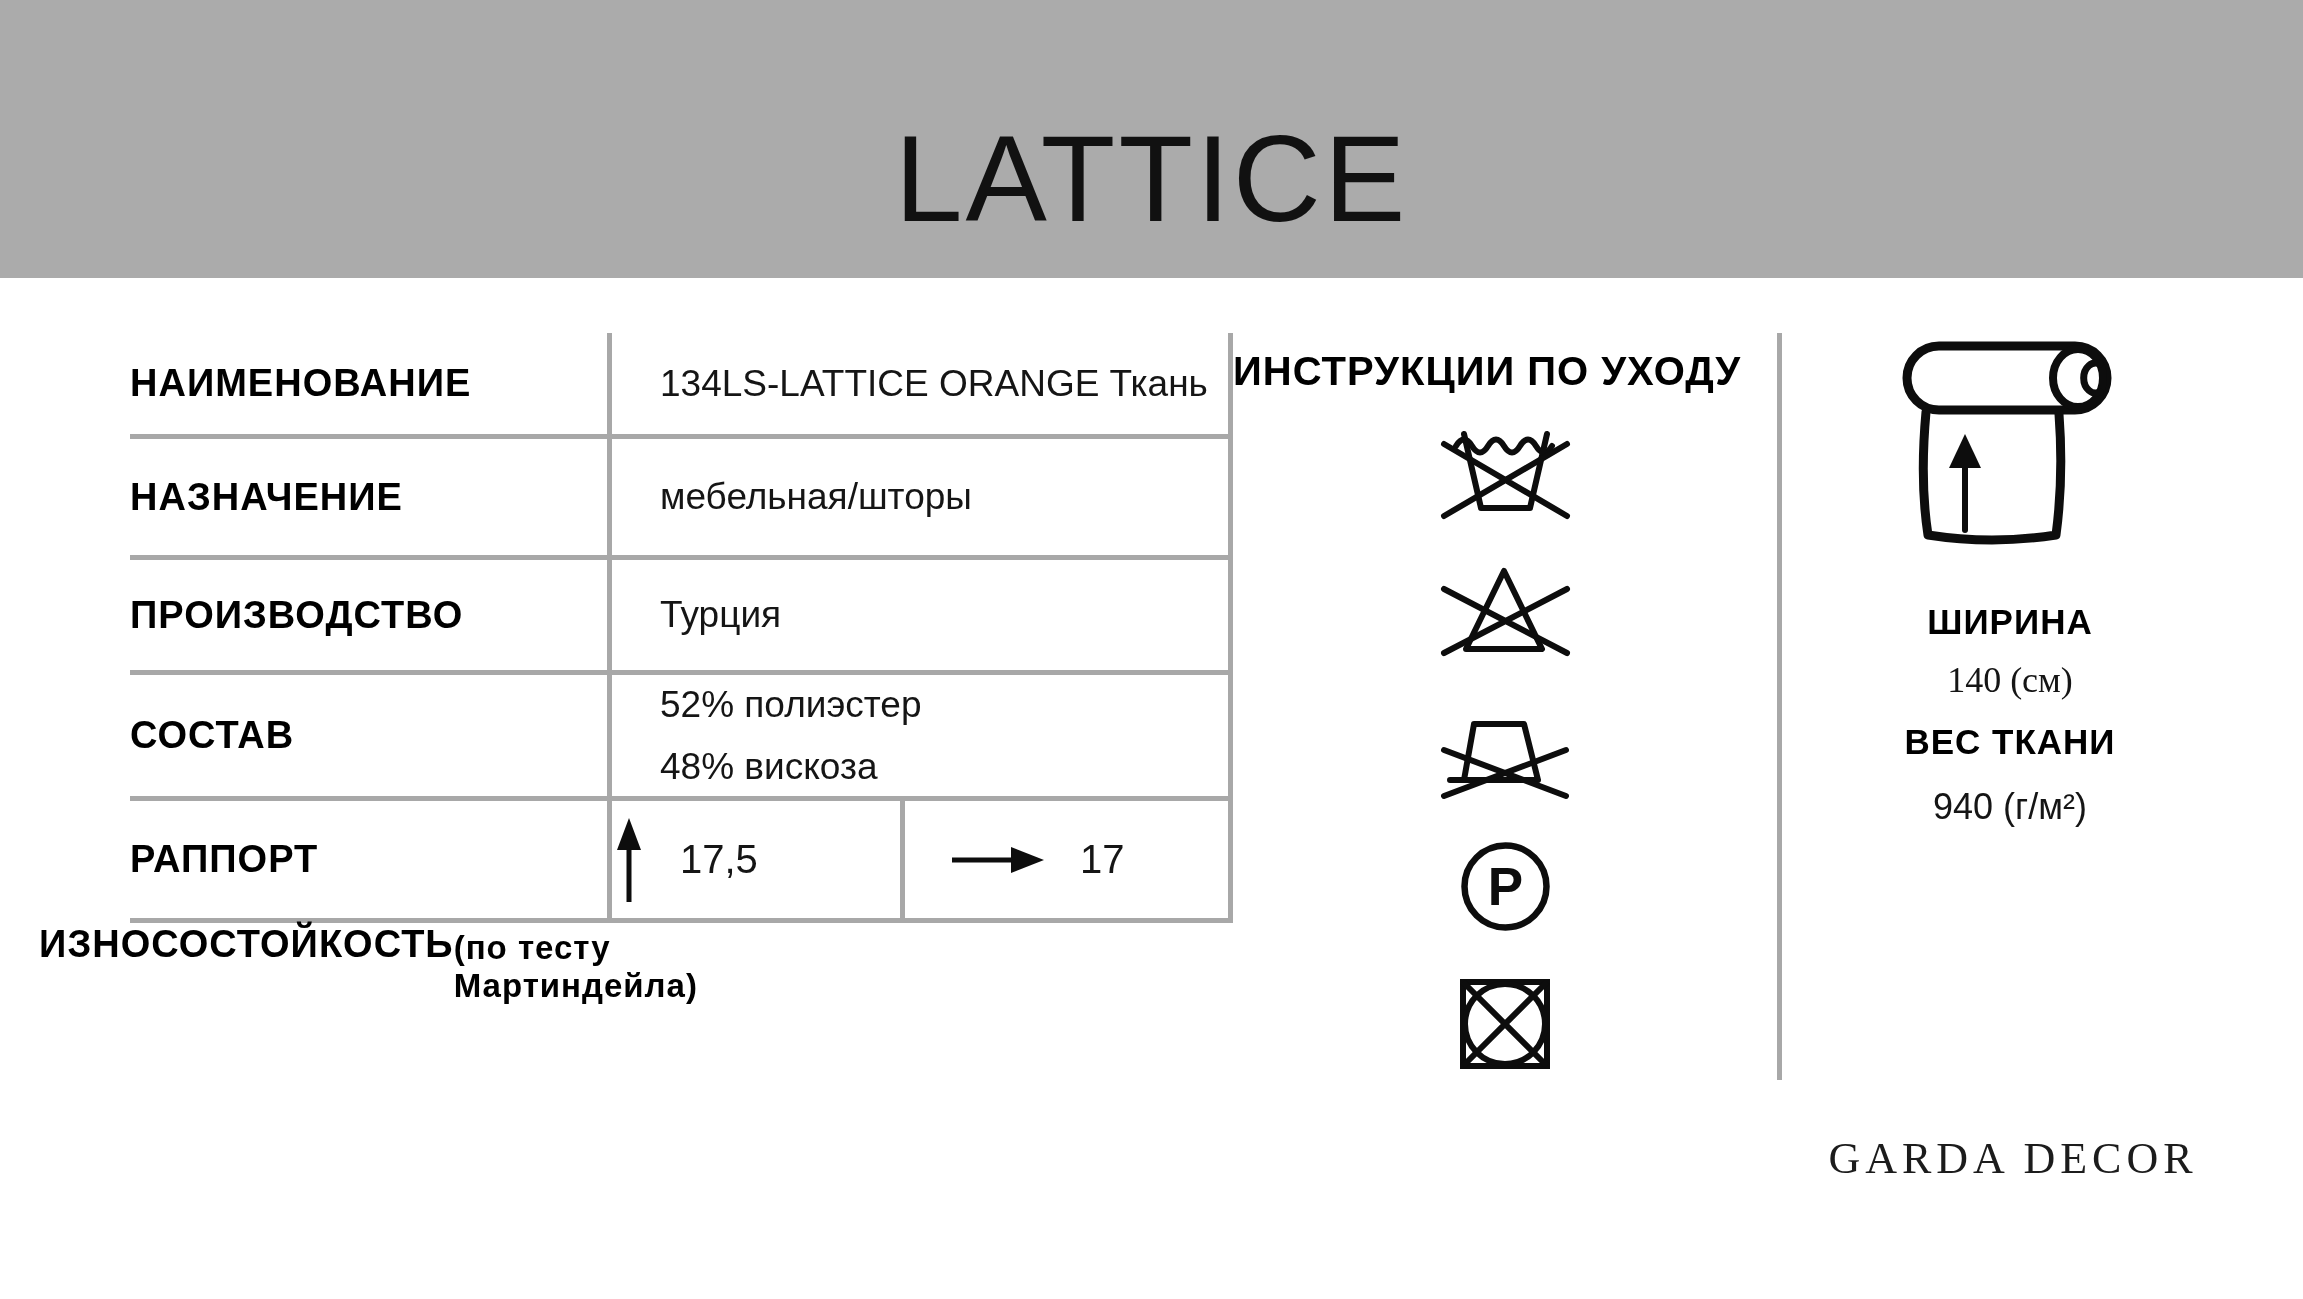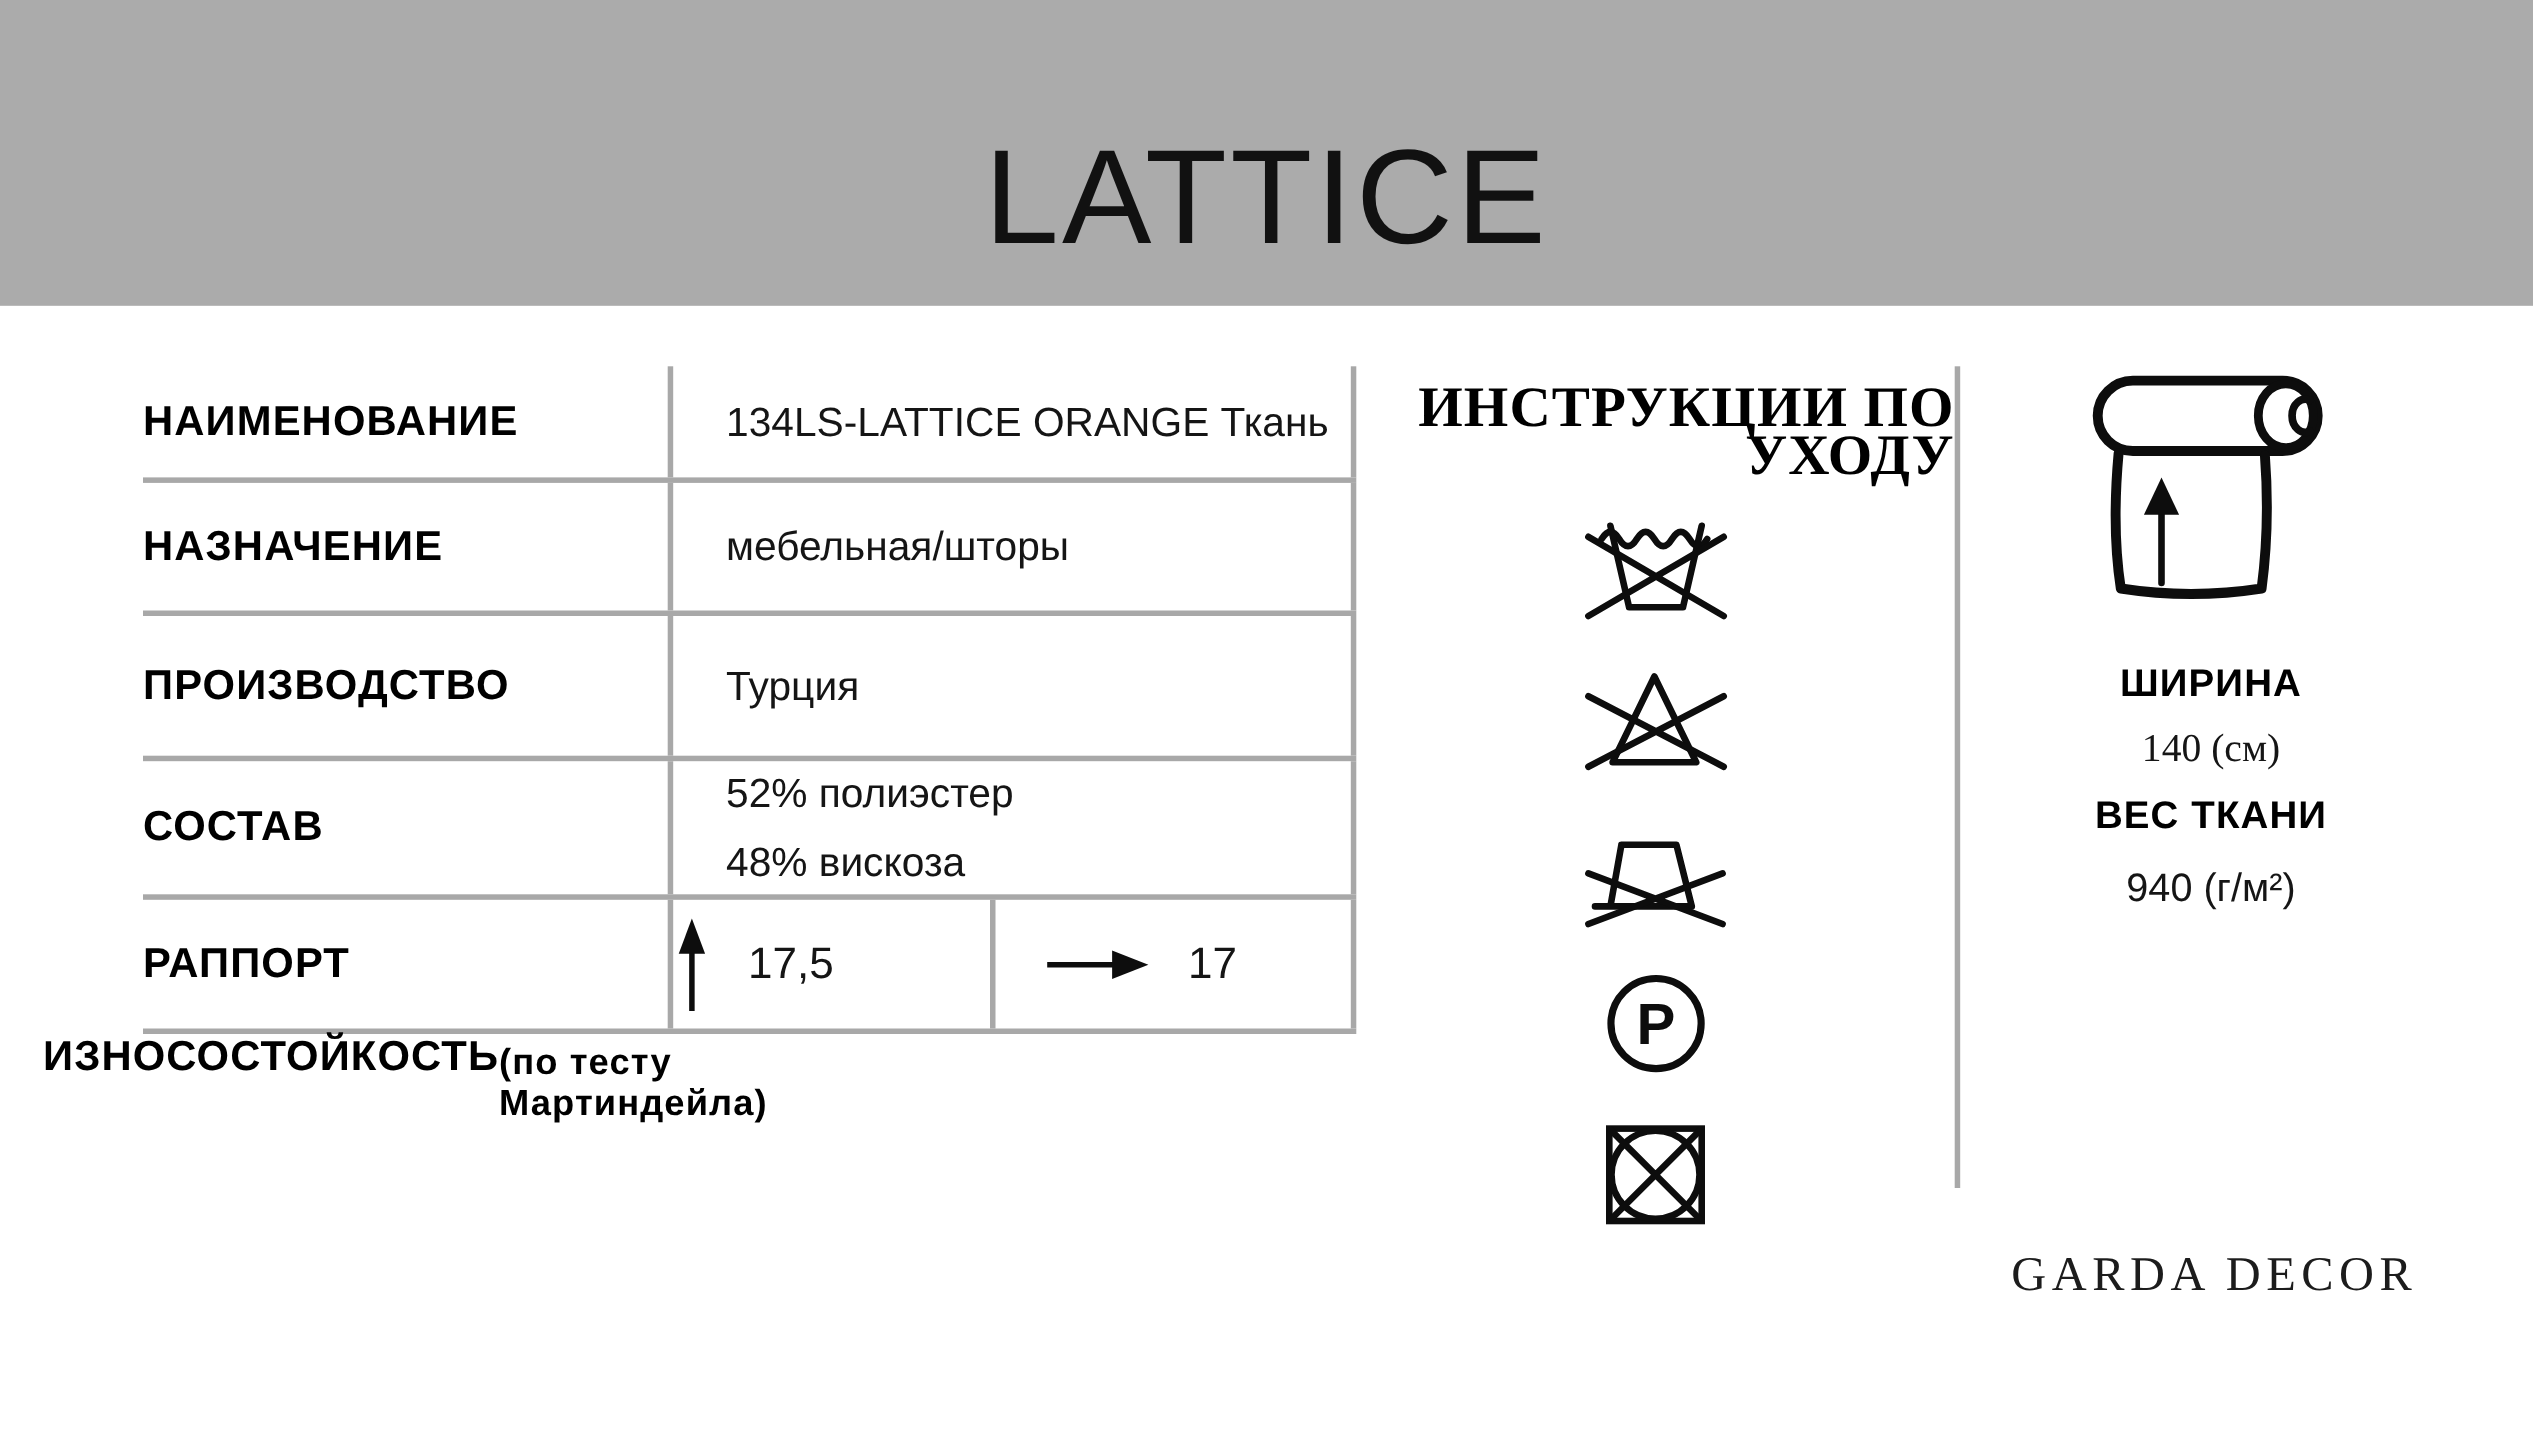--- a/index.html
+++ b/index.html
@@ -12,37 +12,37 @@
     position:absolute;left:0;top:0;width:2303px;height:278px;background:#ababab;
     display:flex;align-items:center;justify-content:center;box-sizing:border-box;padding-top:80px;
   }
   .band h1{
     margin:0;font-size:122px;font-weight:400;letter-spacing:3px;color:#111111;line-height:1;
   }
   
   .spec-table{position:absolute;left:130px;top:333px;width:1103px;}
   .t-row{display:flex;box-sizing:border-box;}
   .t-row.bordered{border-bottom:5px solid #a8a8a8;}
-  .r1{height:106px}.r2{height:121px}.r3{height:132px}.r4{height:126px}.r5{height:122px}.r6{height:145px}
+  .r1{height:106px}.r2{height:121px}.r3{height:115px}.r4{height:126px}.r5{height:122px}.r6{height:145px}
   .cell{box-sizing:border-box;display:flex;align-items:center;}
   .cell.lab{width:477px;font-weight:bold;font-size:38px;letter-spacing:1px;color:#000;}
   .cell.val{
     flex:1;border-left:5px solid #a8a8a8;border-right:5px solid #a8a8a8;
     padding-left:48px;font-size:37px;color:#151515;
   }
   .cell.val.multiline{flex-direction:column;align-items:flex-start;justify-content:center;line-height:62px;}
   .cell.lab.twolines{flex-direction:row;align-items:flex-start;justify-content:center;}
   .lab-note{font-size:33px;font-weight:bold;margin-top:6px;}
   .cell.val.rapport{padding:0;}
   .rap-sub1{width:288px;box-sizing:border-box;display:flex;align-items:center;gap:34px;height:100%;}
   .rap-sub2{flex:1;box-sizing:border-box;border-left:5px solid #a8a8a8;display:flex;align-items:center;padding-left:45px;gap:34px;height:100%;}
   .rap-num{font-size:40px;color:#151515;}
   
   .care{position:absolute;left:1233px;top:349px;width:544px;}
-  .care-title{text-align:right;font-size:52px;font-weight:bold;letter-spacing:1px;line-height:44px;color:#000;font-family:Liberation Serif, serif;}
+  .care-title{text-align:left;font-size:40px;font-weight:bold;letter-spacing:1px;line-height:44px;color:#000;}
   .care-icons{margin-top:14px;display:flex;flex-direction:column;align-items:center;}
   .care-slot{height:137px;display:flex;align-items:center;justify-content:center;}
   .care-divider{position:absolute;left:1777px;top:333px;width:5px;height:747px;background:#a8a8a8;}
   
   .dims{position:absolute;left:1850px;top:338px;width:320px;text-align:center;}
   .roll{display:block;margin:0 auto;}
   .dim-label{font-size:35px;font-weight:bold;letter-spacing:1px;line-height:46px;color:#000;}
   .dim-value{font-size:36px;line-height:46px;color:#151515;}
   .m-roll{margin-top:37px;}
   .m-wv{margin-top:12px;font-family:Liberation Serif, serif;}

